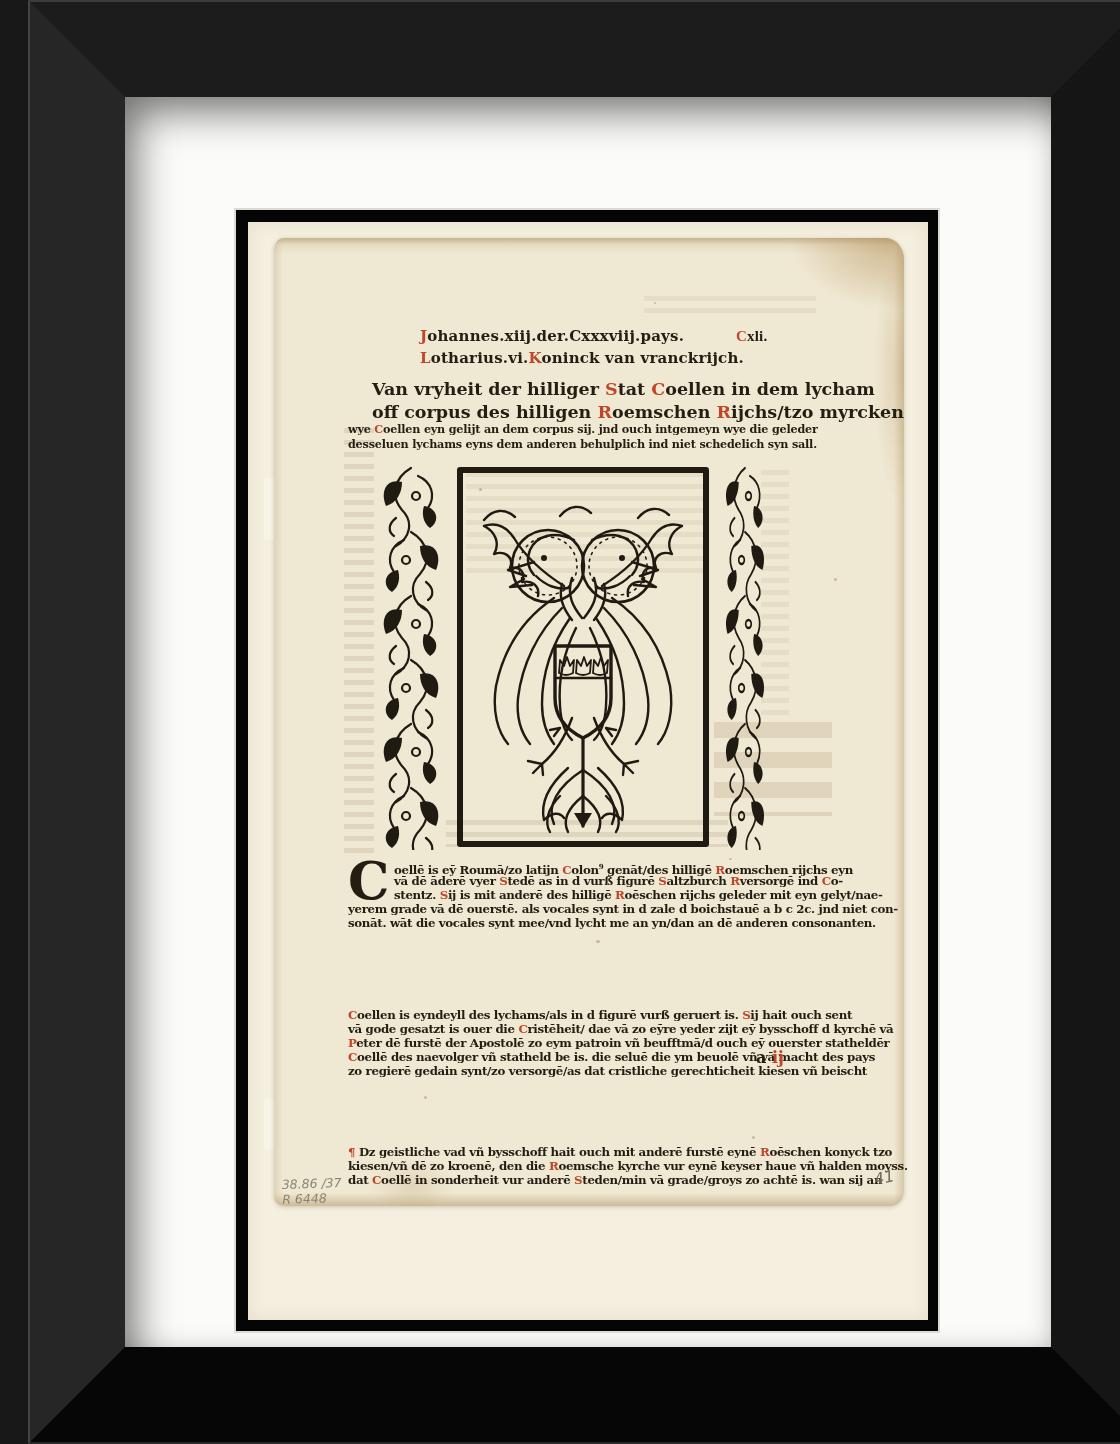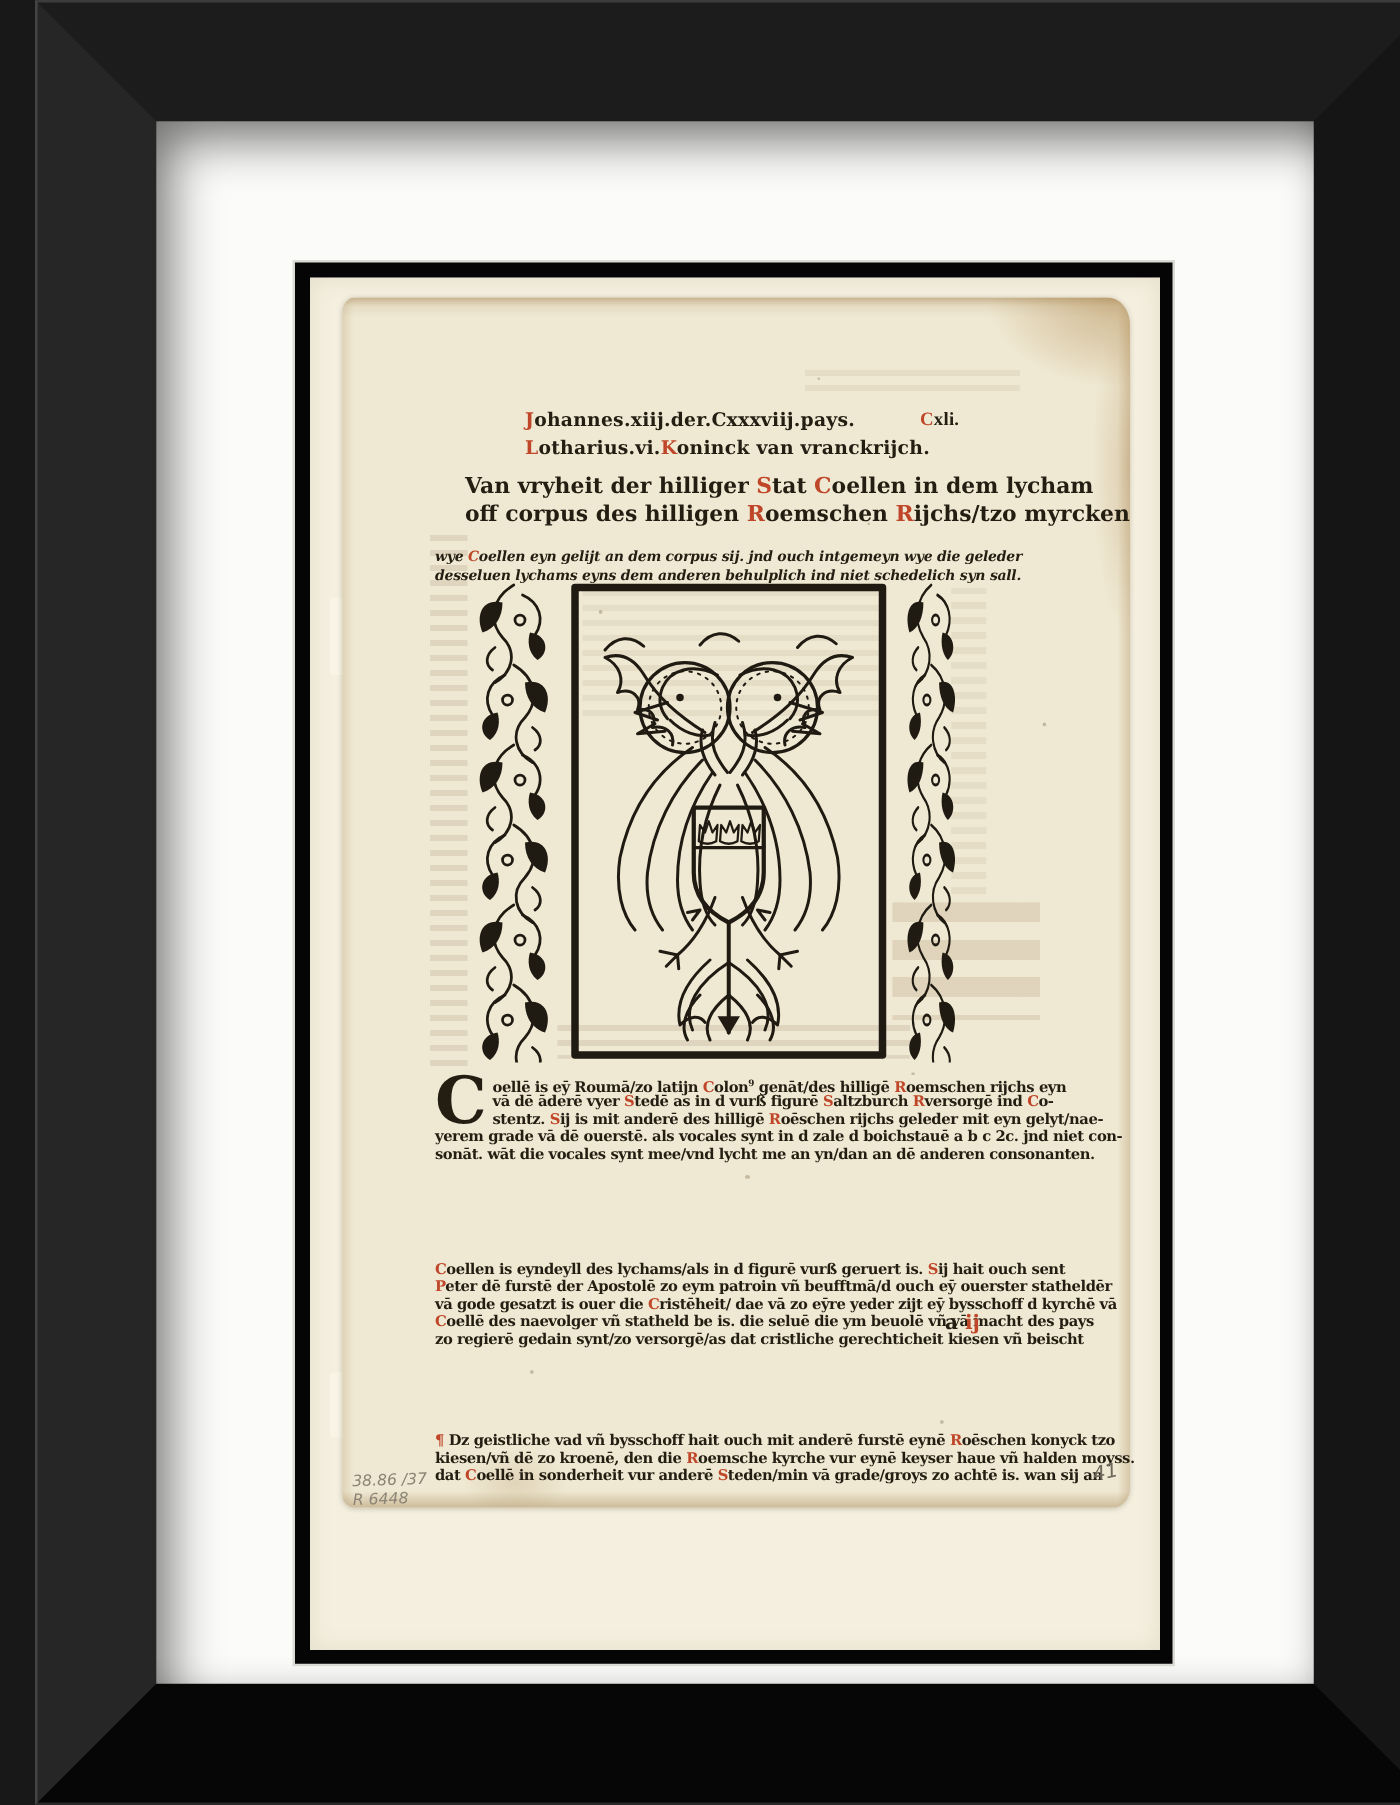--- a/index.html
+++ b/index.html
@@ -104,21 +104,21 @@
           <div class="speck" style="left:560px;top:340px;width:3px;height:3px;"></div>
           <div class="speck" style="left:380px;top:64px;width:2px;height:2px;"></div>
 
           <div class="abs bl hdr" style="left:146px;top:88px;"><span class="red">J</span><span>ohannes.xiij.der.Cxxxviij.pays.</span></div>
           <div class="abs bl hdr" style="left:462px;top:88px;font-family:Liberation Serif, serif;"><span class="red">C</span><span>xli.</span></div>
           <div class="abs bl hdr" style="left:146px;top:110px;"><span class="red">L</span><span>otharius.vi.</span><span class="red">K</span><span>oninck van vranckrijch.</span></div>
 
           <div class="abs bl ttl" style="left:98px;top:140px;"><span>Van vryheit der hilliger </span><span class="red">S</span><span>tat </span><span class="red">C</span><span>oellen in dem lycham</span></div>
           <div class="abs bl ttl" style="left:98px;top:163px;"><span>off corpus des hilligen </span><span class="red">R</span><span>oemschen </span><span class="red">R</span><span>ijchs/tzo myrcken</span></div>
 
-          <div class="abs intro" style="left:74px;top:200px;font-style:italic;">
+          <div class="abs intro" style="left:74px;top:184px;">
               <div class="tline"><span>wye </span><span class="red">C</span><span>oellen eyn gelijt an dem corpus sij. jnd ouch intgemeyn wye die geleder</span></div>
               <div class="tline"><span>desseluen lychams eyns dem anderen behulplich ind niet schedelich syn sall.</span></div>
             </div>
 
           <div class="woodcut" style="left:104px;top:228px;width:390px;height:384px;">
 
             <div class="abs" style="left:0;top:0;">
               <svg width="66" height="384" viewBox="0 0 66 384" fill="none" stroke="#1f1a12" stroke-width="2.2" stroke-linecap="round">
                 <defs>
                   <g id="vmot">
@@ -211,22 +211,22 @@
           <div class="abs body-par has-dropcap" style="left:74px;top:622px;width:520px;">
               <span class="dropcap">C</span>
               <div class="tline"><span>oellē is eȳ Roumā/zo latijn </span><span class="red">C</span><span>olon</span><span><sup>9</sup></span><span> genāt/des hilligē </span><span class="red">R</span><span>oemschen rijchs eyn</span></div>
               <div class="tline"><span>vā dē āderē vyer </span><span class="red">S</span><span>tedē as in d vurß figurē </span><span class="red">S</span><span>altzburch </span><span class="red">R</span><span>versorgē ind </span><span class="red">C</span><span>o-</span></div>
               <div class="tline"><span>stentz. </span><span class="red">S</span><span>ij is mit anderē des hilligē </span><span class="red">R</span><span>oēschen rijchs geleder mit eyn gelyt/nae-</span></div>
               <div class="tline"><span>yerem grade vā dē ouerstē. als vocales synt in d zale d boichstauē a b c 2c. jnd niet con-</span></div>
               <div class="tline"><span>sonāt. wāt die vocales synt mee/vnd lycht me an yn/dan an dē anderen consonanten.</span></div>
             </div>
           <div class="abs body-par" style="left:74px;top:700px;width:520px;">
               <div class="tline"><span class="red">C</span><span>oellen is eyndeyll des lychams/als in d figurē vurß geruert is. </span><span class="red">S</span><span>ij hait ouch sent</span></div>
+              <div class="tline"><span>vā gode gesatzt is ouer die </span><span class="red">C</span><span>ristēheit/ dae vā zo eȳre yeder zijt eȳ bysschoff d kyrchē vā</span></div>
               <div class="tline"><span class="red">P</span><span>eter dē furstē der Apostolē zo eym patroin vñ beufftmā/d ouch eȳ ouerster statheldēr</span></div>
-              <div class="tline"><span>vā gode gesatzt is ouer die </span><span class="red">C</span><span>ristēheit/ dae vā zo eȳre yeder zijt eȳ bysschoff d kyrchē vā</span></div>
               <div class="tline"><span class="red">C</span><span>oellē des naevolger vñ statheld be is. die seluē die ym beuolē vñ vā macht des pays</span></div>
               <div class="tline"><span>zo regierē gedain synt/zo versorgē/as dat cristliche gerechticheit kiesen vñ beischt</span></div>
             </div>
           <div class="abs body-par" style="left:74px;top:767px;width:520px;">
               <div class="tline"><span class="red">¶ </span><span>Dz geistliche vad vñ bysschoff hait ouch mit anderē furstē eynē </span><span class="red">R</span><span>oēschen konyck tzo</span></div>
               <div class="tline"><span>kiesen/vñ dē zo kroenē, den die </span><span class="red">R</span><span>oemsche kyrche vur eynē keyser haue vñ halden moyss.</span></div>
               <div class="tline"><span>dat </span><span class="red">C</span><span>oellē in sonderheit vur anderē </span><span class="red">S</span><span>teden/min vā grade/groys zo achtē is. wan sij an</span></div>
             </div>
           <div class="abs bl sig" style="left:482px;top:810px;"><span>a </span><span class="red">ij</span></div>
 

